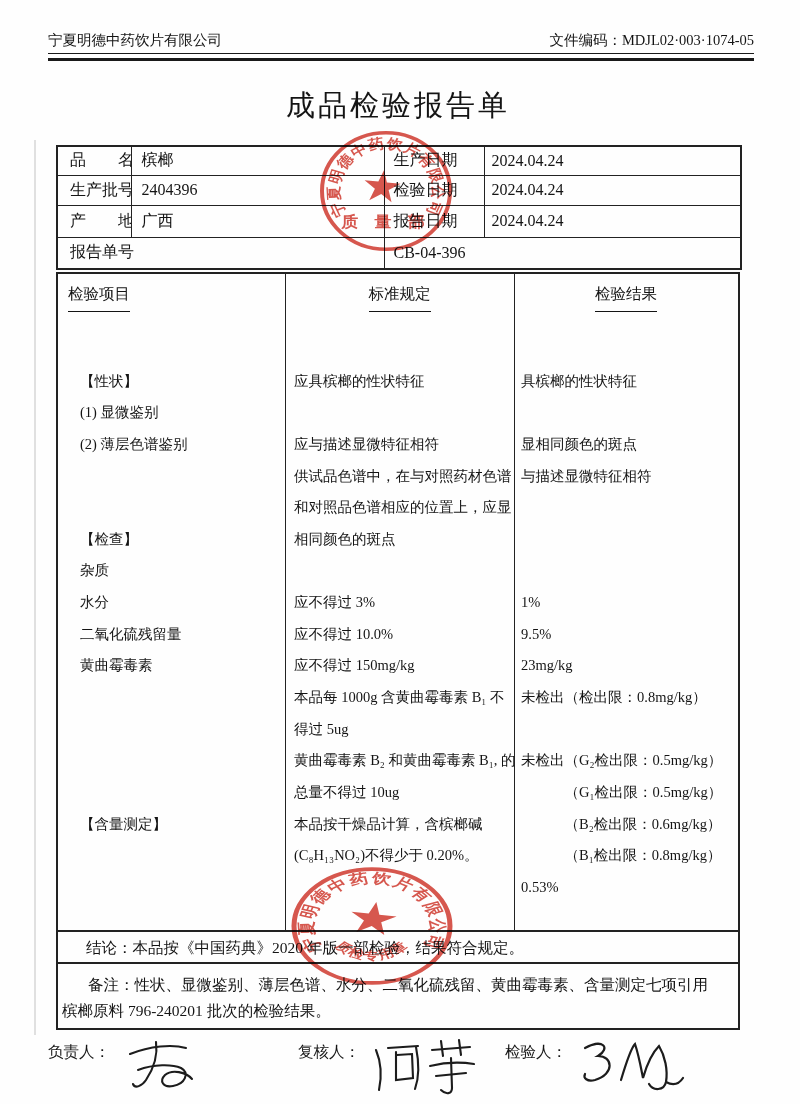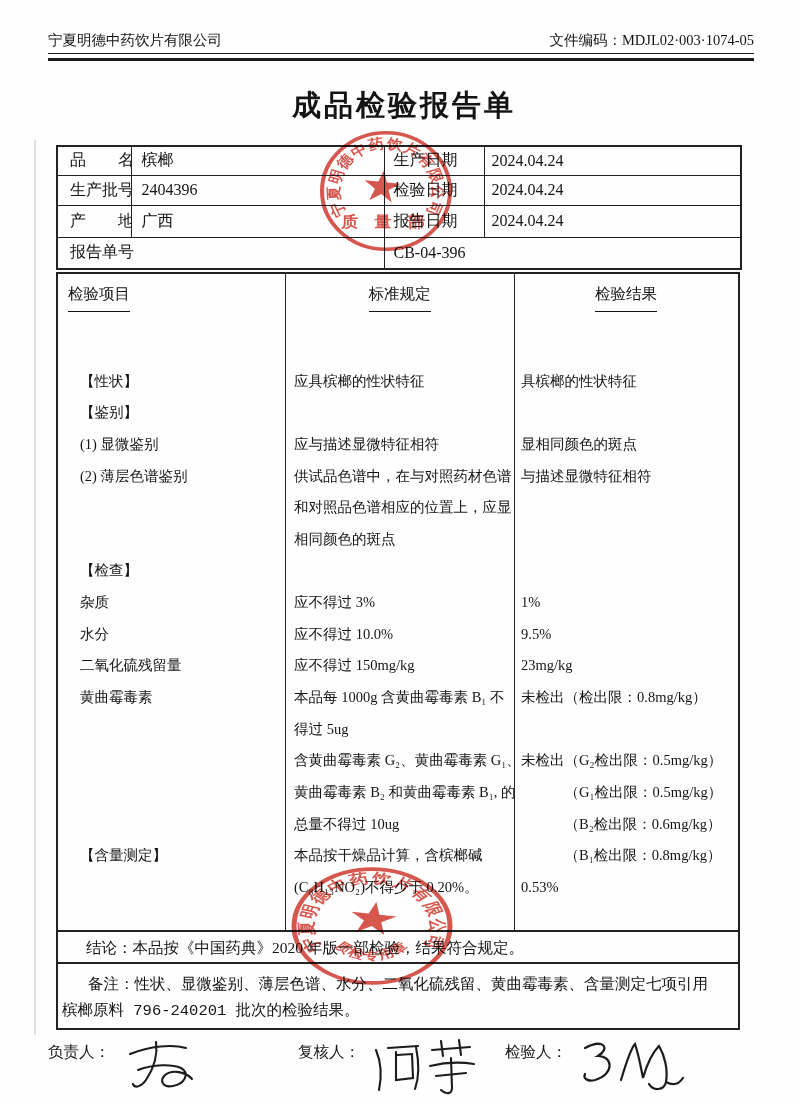--- a/index.html
+++ b/index.html
@@ -2,21 +2,21 @@
 <html><head>
 <meta charset="utf-8">
 <style>
   html,body{margin:0;padding:0;background:#f2f2f2;}
   .page{position:relative;width:800px;height:1104px;background:#fefefe;overflow:hidden;
         font-family:"Liberation Serif","DejaVu Serif",serif;color:#141414;}
   .scan-edge{position:absolute;left:34px;top:140px;width:2px;height:895px;background:#e0e0e0;}
   .hdr{position:absolute;left:48px;top:31px;width:706px;display:flex;justify-content:space-between;font-size:14.5px;}
   .rule1{position:absolute;left:48px;top:53px;width:706px;border-top:1px solid #1a1a1a;}
   .rule2{position:absolute;left:48px;top:58px;width:706px;border-top:3px solid #1a1a1a;}
-  .title{position:absolute;left:62px;top:86px;width:684px;text-align:center;font-size:29px;font-weight:bold;letter-spacing:3px;}
+  .title{position:absolute;left:56px;top:86px;width:684px;text-align:center;font-size:29px;font-weight:normal;letter-spacing:3px;}
   
   table.info{position:absolute;left:56px;top:145px;width:684px;border-collapse:collapse;table-layout:fixed;border-radius:12px;}
   table.info td{border:1px solid #222;font-size:16px;white-space:pre;overflow:hidden;}
   table.info{border:2px solid #222;}
   td.lab{padding-left:12px;}
   td.val{padding-left:10px;}
   td.lab2{padding-left:9px;}
   td.val2{padding-left:7px;}
   
   .main{position:absolute;left:56px;top:272px;width:684px;height:660px;border:2px solid #222;box-sizing:border-box;}
@@ -28,21 +28,21 @@
   .mh3{position:absolute;left:456px;width:224px;top:10px;text-align:center;}
   .col{position:absolute;top:60px;bottom:0;box-sizing:border-box;overflow:hidden;}
   .c1{left:0;width:227px;padding-left:22px;}
   .c2{left:227px;width:229px;padding-left:9px;}
   .c3{left:456px;width:228px;padding-left:7px;}
   .col .ln{height:31.65px;line-height:31.65px;font-size:14.5px;white-space:pre;}
   
   .concl{position:absolute;left:56px;top:932px;width:684px;height:32px;box-sizing:border-box;
          border:2px solid #222;border-top:none;line-height:31px;font-size:15.5px;padding-left:28px;}
   .note{position:absolute;left:56px;top:964px;width:684px;height:66px;box-sizing:border-box;
-        border:2px solid #222;border-top:none;font-size:15.5px;padding-top:8px;font-family:Liberation Mono, monospace;}
+        border:2px solid #222;border-top:none;font-size:15.5px;padding-top:8px;}
   .note .nl1{padding-left:30px;line-height:26px;white-space:pre;}
   .note .nl2{padding-left:4px;line-height:26px;white-space:pre;}
   
   .signs{position:absolute;left:0;top:1034px;width:800px;height:70px;}
   .sig{position:absolute;display:flex;align-items:flex-start;}
   .sig .slabel{font-size:15.5px;padding-top:8px;white-space:pre;}
   .s1{left:48px;top:0;} .s2{left:298px;top:0;} .s3{left:505px;top:0;}
   .sig svg{margin-left:6px;}
   
   .stamp{position:absolute;mix-blend-mode:multiply;opacity:.84;}
@@ -101,21 +101,20 @@
     <div class="vline v1"></div>
     <div class="vline v2"></div>
     <div class="mhead">
       <div class="mh1"><span>检验项目</span></div>
       <div class="mh2"><span>标准规定</span></div>
       <div class="mh3"><span>检验结果</span></div>
     </div>
     <div class="col c1">
         <div class="ln"></div>
         <div class="ln">【性状】</div>
-        <div class="ln">【鉴别】</div>
         <div class="ln">(1) 显微鉴别</div>
         <div class="ln">(2) 薄层色谱鉴别</div>
         <div class="ln"></div>
         <div class="ln"></div>
         <div class="ln">【检查】</div>
         <div class="ln">杂质</div>
         <div class="ln">水分</div>
         <div class="ln">二氧化硫残留量</div>
         <div class="ln">黄曲霉毒素</div>
         <div class="ln"></div>
@@ -132,21 +131,20 @@
         <div class="ln">应与描述显微特征相符</div>
         <div class="ln">供试品色谱中，在与对照药材色谱</div>
         <div class="ln">和对照品色谱相应的位置上，应显</div>
         <div class="ln">相同颜色的斑点</div>
         <div class="ln"></div>
         <div class="ln">应不得过 3%</div>
         <div class="ln">应不得过 10.0%</div>
         <div class="ln">应不得过 150mg/kg</div>
         <div class="ln">本品每 1000g 含黄曲霉毒素 B₁ 不</div>
         <div class="ln">得过 5ug</div>
-        <div class="ln">含黄曲霉毒素 G₂、黄曲霉毒素 G₁、</div>
         <div class="ln">黄曲霉毒素 B₂ 和黄曲霉毒素 B₁, 的</div>
         <div class="ln">总量不得过 10ug</div>
         <div class="ln">本品按干燥品计算，含槟榔碱</div>
         <div class="ln">(C₈H₁₃NO₂)不得少于 0.20%。</div>
       </div>
     <div class="col c3">
         <div class="ln"></div>
         <div class="ln">具槟榔的性状特征</div>
         <div class="ln"></div>
         <div class="ln">显相同颜色的斑点</div>

